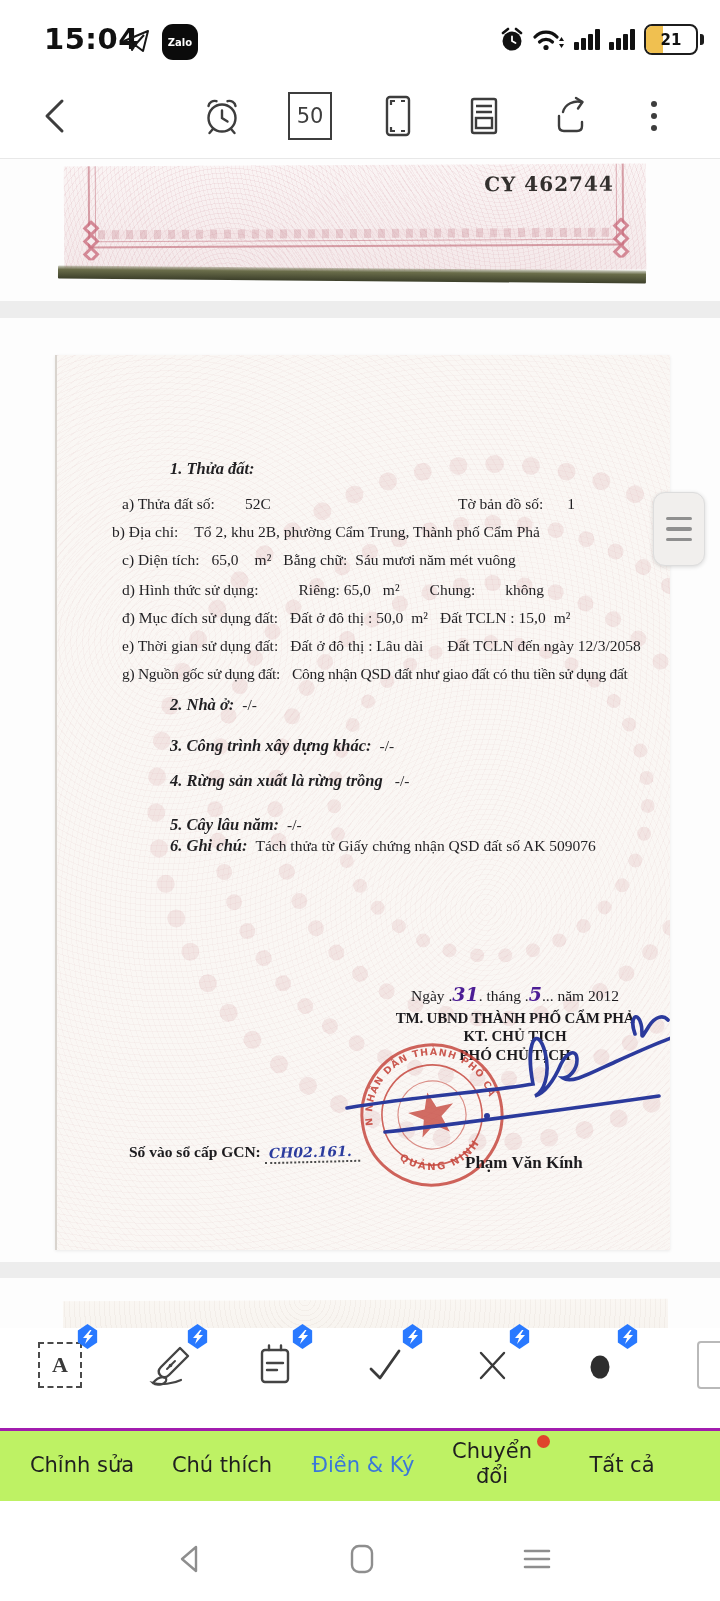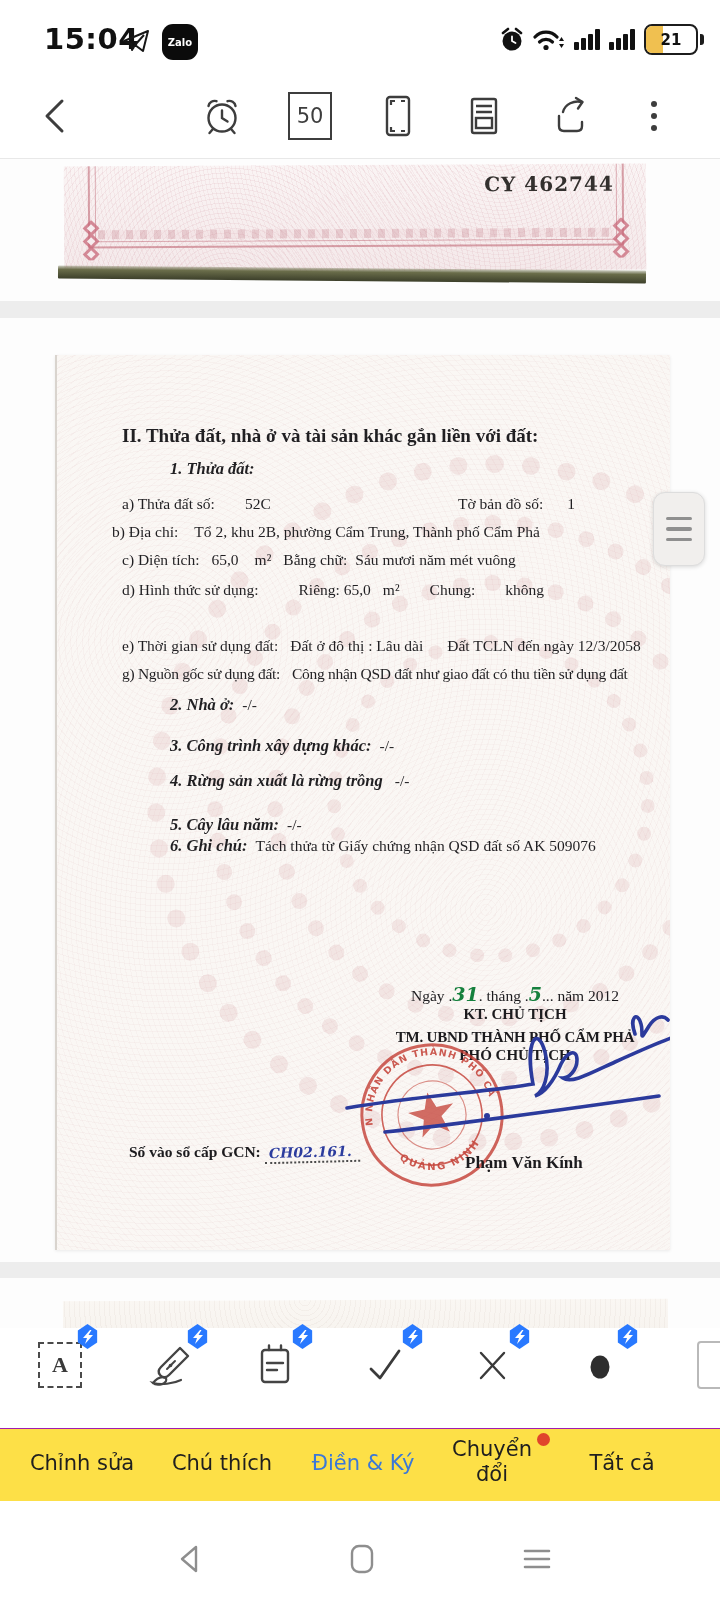--- a/index.html
+++ b/index.html
@@ -65,21 +65,21 @@
   .dhead{font-size:19px;font-weight:700;}
   .ditem{font-size:16.5px;font-weight:700;font-style:italic;margin-left:48px;}
   .dval{font-style:normal;font-weight:400;font-size:15.5px;}
   .gap8{display:inline-block;width:8px;} .gap12{display:inline-block;width:12px;}
   .gap16{display:inline-block;width:16px;} .gap24{display:inline-block;width:24px;}
   .gap30{display:inline-block;width:30px;} .gap40{display:inline-block;width:40px;}
 
   
   #sig-col{left:313px;top:628px;width:290px;text-align:center;font-family:"Liberation Serif","DejaVu Serif",serif;color:#1c1b1e;}
   #date-line{font-size:15.5px;}
-  .hand{font-family:"DejaVu Serif",serif;font-style:italic;font-weight:700;color:#15803d;font-size:19px;}
+  .hand{font-family:"DejaVu Serif",serif;font-style:italic;font-weight:700;color:#4c1d95;font-size:19px;}
   #org-line{margin-top:5px;font-size:15px;font-weight:700;letter-spacing:-.2px;}
   #kt-line,#pho-line{font-size:15px;font-weight:700;line-height:19px;}
   #signer{left:408px;top:798px;font-family:"Liberation Serif",serif;font-weight:700;font-size:17px;color:#1c1b1e;}
   #book-line{left:72px;top:788px;font-family:"Liberation Serif",serif;font-weight:700;font-size:15.5px;color:#1c1b1e;}
   #book-line .bval{font-family:"DejaVu Serif",serif;font-style:italic;font-weight:700;color:#2c3c9e;font-size:14px;
                    border-bottom:2px dotted #4a4a4a;padding:0 8px 1px 4px;display:inline-block;transform:rotate(-1.5deg);}
   #stamp{left:300px;top:685px;transform:rotate(-12deg);opacity:.92;}
   #sig-svg{left:280px;top:645px;}
 
   
@@ -97,21 +97,21 @@
   #tools{left:0;top:1328px;width:720px;height:100px;background:#fff;}
   .tool{position:absolute;top:14px;width:46px;height:46px;display:flex;align-items:center;justify-content:center;}
   .badge{position:absolute;top:-18px;right:-15px;width:21px;height:25px;background:#2979ff;
          clip-path:polygon(50% 0%,96% 26%,96% 74%,50% 100%,4% 74%,4% 26%);
          display:flex;align-items:center;justify-content:center;}
   #tool-text .box{width:40px;height:42px;border:2.5px dashed #4a4a4a;display:flex;align-items:center;justify-content:center;
          font-family:"Liberation Serif",serif;font-weight:700;font-size:22px;color:#3a3a3a;}
   #tool-shape .box{width:40px;height:44px;border:2.5px solid #b9b9b9;border-radius:4px;}
 
   
-  #tabbar{left:0;top:1428px;width:720px;height:73px;background:#fde047;border-top:1px solid #a21caf;}
+  #tabbar{left:0;top:1428px;width:720px;height:73px;background:#bef264;border-top:3px solid #a21caf;}
   .tab{position:absolute;transform:translateX(-50%);font-size:21px;color:#1f1f1f;white-space:nowrap;top:22px;}
   .tab.active{color:#3b78d8;}
   #tab-convert{top:8px;width:104px;white-space:normal;text-align:center;line-height:25px;}
   #tab-dot{position:absolute;top:-4px;right:-6px;width:13px;height:13px;border-radius:50%;background:#e0452c;}
 
   
   #navbar{left:0;top:1501px;width:720px;height:100px;background:#fff;}
   .nav{position:absolute;top:40px;}
 </style>
 </head>
@@ -241,36 +241,38 @@
 
   <div class="page-gap abs" style="top:142px;height:17px"></div>
 
   <div id="page2" class="abs">
     <div class="speckle"></div>
     <div class="wring" style="left:270px;top:280px;width:300px;height:300px;border-width:14px;"></div>
     <div class="wring" style="left:210px;top:220px;width:420px;height:420px;border-width:16px;"></div>
     <div class="wring" style="left:150px;top:160px;width:540px;height:540px;border-width:16px;"></div>
     <div class="wring" style="left:90px;top:100px;width:660px;height:660px;border-width:18px;"></div>
 
-    <div class="doc dhead abs" style="left:65px;top:70px">II. Thửa đất, nhà ở và tài sản khác gắn liền với đất:</div>
     <div class="doc ditem abs" style="left:65px;top:104px">1. Thửa đất:</div>
 
     <div class="doc abs" style="left:65px;top:140px;width:540px">
       <span>a) Thửa đất số:</span><span class="gap30"></span><span>52C</span>
       <span class="abs" style="left:336px"><span>Tờ bản đồ số:</span><span class="gap24"></span><span>1</span></span>
     </div>
     <div class="doc abs" style="left:55px;top:168px">
       <span>b) Địa chỉ:</span><span class="gap16"></span><span>Tổ 2, khu 2B, phường Cẩm Trung, Thành phố Cẩm Phả</span>
     </div>
     <div class="doc abs" style="left:65px;top:196px">
       <span>c) Diện tích:</span><span class="gap12"></span><span>65,0</span><span class="gap16"></span><span>m²</span><span class="gap12"></span><span>Bằng chữ:</span><span class="gap8"></span><span>Sáu mươi năm mét vuông</span>
     </div>
     <div class="doc abs" style="left:65px;top:226px">
       <span>d) Hình thức sử dụng:</span><span class="gap40"></span><span>Riêng: 65,0</span><span class="gap12"></span><span>m²</span><span class="gap30"></span><span>Chung:</span><span class="gap30"></span><span>không</span>
     </div>
+    <div class="doc abs" style="left:65px;top:254px">
+      <span>đ) Mục đích sử dụng đất:</span><span class="gap12"></span><span>Đất ở đô thị : 50,0</span><span class="gap8"></span><span>m²</span><span class="gap12"></span><span>Đất TCLN : 15,0</span><span class="gap8"></span><span>m²</span>
+    </div>
     <div class="doc abs" style="left:65px;top:282px">
       <span>e) Thời gian sử dụng đất:</span><span class="gap12"></span><span>Đất ở đô thị : Lâu dài</span><span class="gap24"></span><span>Đất TCLN đến ngày 12/3/2058</span>
     </div>
     <div class="doc abs" style="left:65px;top:310px;letter-spacing:-.3px">
       <span>g) Nguồn gốc sử dụng đất:</span><span class="gap12"></span><span>Công nhận QSD đất như giao đất có thu tiền sử dụng đất</span>
     </div>
     <div class="doc ditem abs" style="left:65px;top:340px">
       <span>2. Nhà ở:</span><span class="gap8"></span><span class="dval">-/-</span>
     </div>
     <div class="doc ditem abs" style="left:65px;top:381px">
@@ -283,22 +285,22 @@
       <span>5. Cây lâu năm:</span><span class="gap8"></span><span class="dval">-/-</span>
     </div>
     <div class="doc ditem abs" style="left:65px;top:481px">
       <span>6. Ghi chú:</span><span class="gap8"></span><span class="dval">Tách thửa từ Giấy chứng nhận QSD đất số AK 509076</span>
     </div>
 
     <div id="sig-col" class="abs">
       <div id="date-line">
         <span>Ngày .</span><span class="hand">31</span><span>. tháng .</span><span class="hand">5</span><span>... năm 2012</span>
       </div>
+      <div id="org-line">TM. UBND THÀNH PHỐ CẨM PHẢ</div>
       <div id="kt-line">KT. CHỦ TỊCH</div>
-      <div id="org-line">TM. UBND THÀNH PHỐ CẨM PHẢ</div>
       <div id="pho-line">PHÓ CHỦ TỊCH</div>
     </div>
 
     <svg id="stamp" class="abs" width="150" height="150" viewBox="0 0 150 150">
       <defs>
         <path id="ringTop" d="M 15,75 a 60,60 0 1 1 120,0"></path>
         <path id="ringBot" d="M 20,75 a 55,55 0 0 0 110,0"></path>
       </defs>
       <circle cx="75" cy="75" r="70" fill="none" stroke="#c23a30" stroke-width="3" opacity=".85"></circle>
       <circle cx="75" cy="75" r="50" fill="none" stroke="#c23a30" stroke-width="1.6" opacity=".85"></circle>

